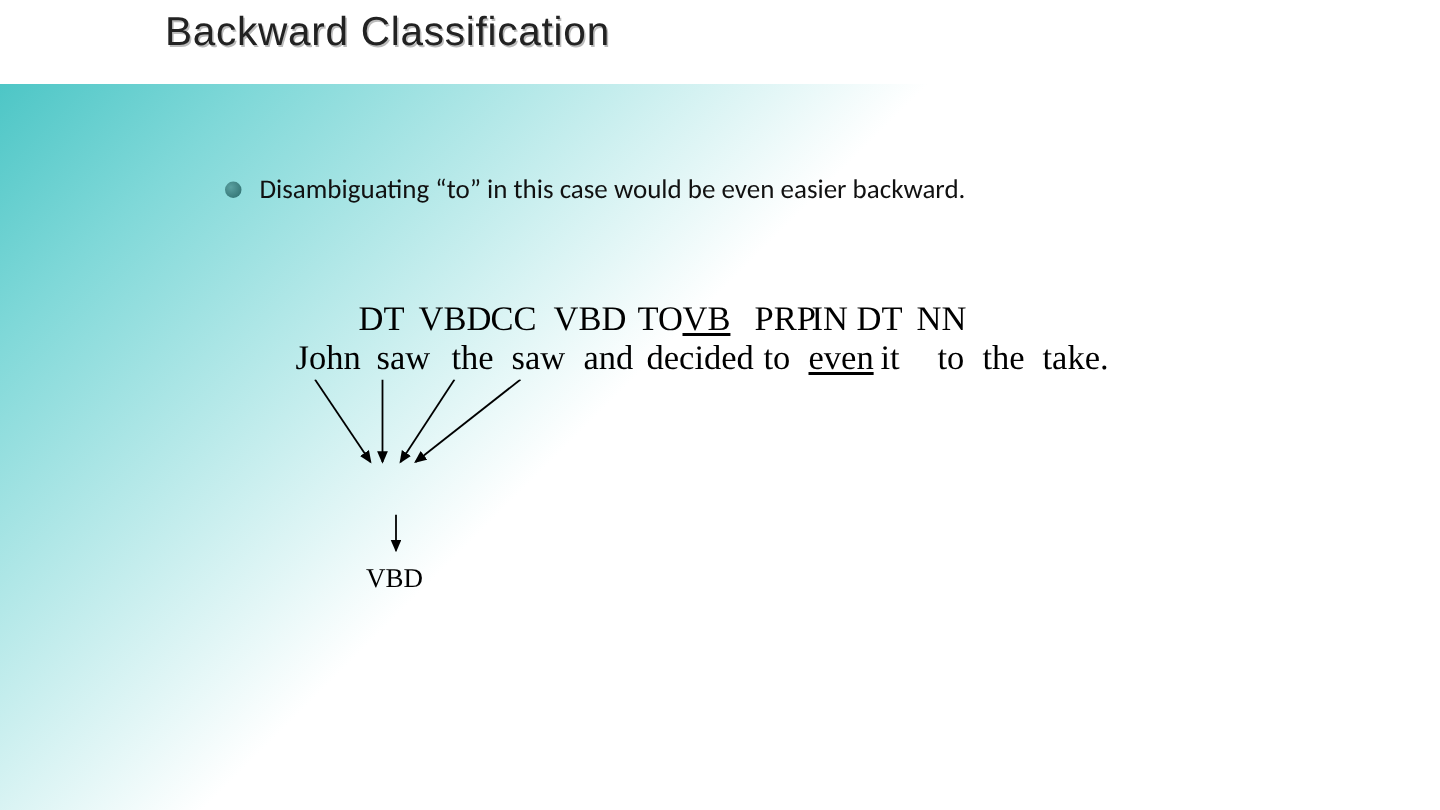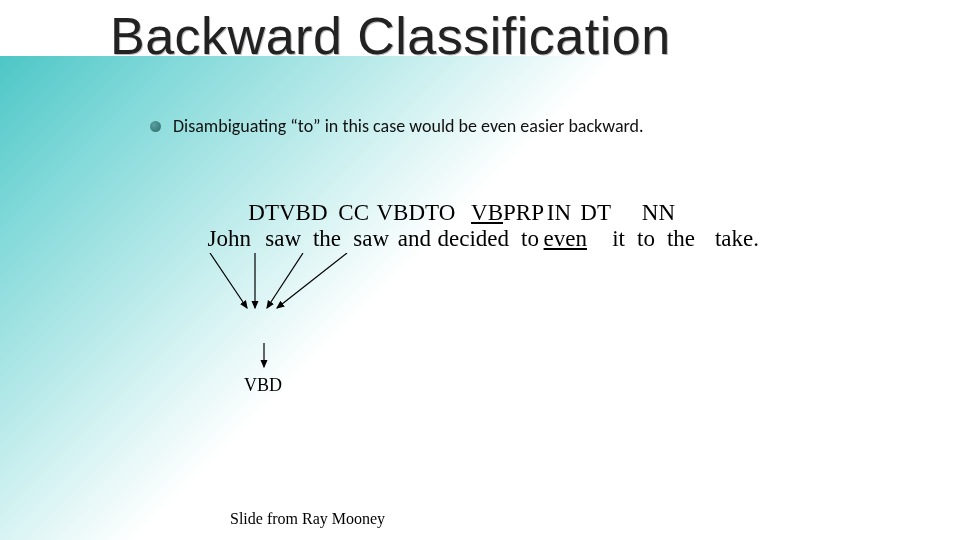--- a/index.html
+++ b/index.html
@@ -7,21 +7,21 @@
   .slide {
     width: 960px; height: 540px; position: relative;
     background: linear-gradient(135deg, #3dc0c0 0%, #7fd8d8 15%, #ffffff 45%, #ffffff 100%);
   }
   .top-bar {
     position: absolute; top: 0; left: 0; width: 960px; height: 56px;
     background: #ffffff;
   }
   .title {
     position: absolute; top: 6px; left: 110px;
-    font-size: 52px; font-weight: 400; color: #222;
+    font-size: 27px; font-weight: 400; color: #222;
     text-shadow: 1px 1px 0 #bbb;
     letter-spacing: 0.5px;
   }
   .bullet-row {
     position: absolute; top: 115px; left: 150px;
     display: flex; align-items: center; gap: 12px;
   }
   .bullet-dot {
     width: 11px; height: 11px; border-radius: 50%;
     background: radial-gradient(circle at 35% 35%, #5aa0a0, #2b6b6b);
@@ -32,21 +32,21 @@
     font-family: "Calibri", Arial, sans-serif;
   }
   .diagram {
     position: absolute; top: 200px; left: 185px;
     font-family: "Times New Roman", serif;
     font-size: 23px; color: #000;
   }
   .tags-row, .words-row {
     display: flex; white-space: nowrap; margin-left: 12px;
   }
-  .tags-row .cell, .words-row .cell { text-align: right; }
+  .tags-row .cell, .words-row .cell { text-align: left; }
   .tags-row { margin-left: 54px; }
   .cell0 { width: 54px; }
   .cell1 { width: 50px; }
   .cell2 { width: 40px; }
   .cell3 { width: 48px; }
   .cell4 { width: 42px; }
   .cell5 { width: 56px; }
   .cell6 { width: 78px; }
   .cell7 { width: 30px; }
   .cell8 { width: 48px; text-decoration: underline; }
@@ -141,14 +141,13 @@
     <defs>
       <marker id="ah2" markerWidth="8" markerHeight="8" refX="6" refY="3" orient="auto">
         <path d="M0,0 L7,3 L0,6 Z" fill="#000"></path>
       </marker>
     </defs>
     <line x1="6" y1="0" x2="6" y2="24" stroke="#000" stroke-width="1.2" marker-end="url(#ah2)"></line>
   </svg>
 
   <div class="output-tag">VBD</div>
 
-  <div class="footer">Slide from Ray Mooney</div>
 </div>
 
 </body></html>

